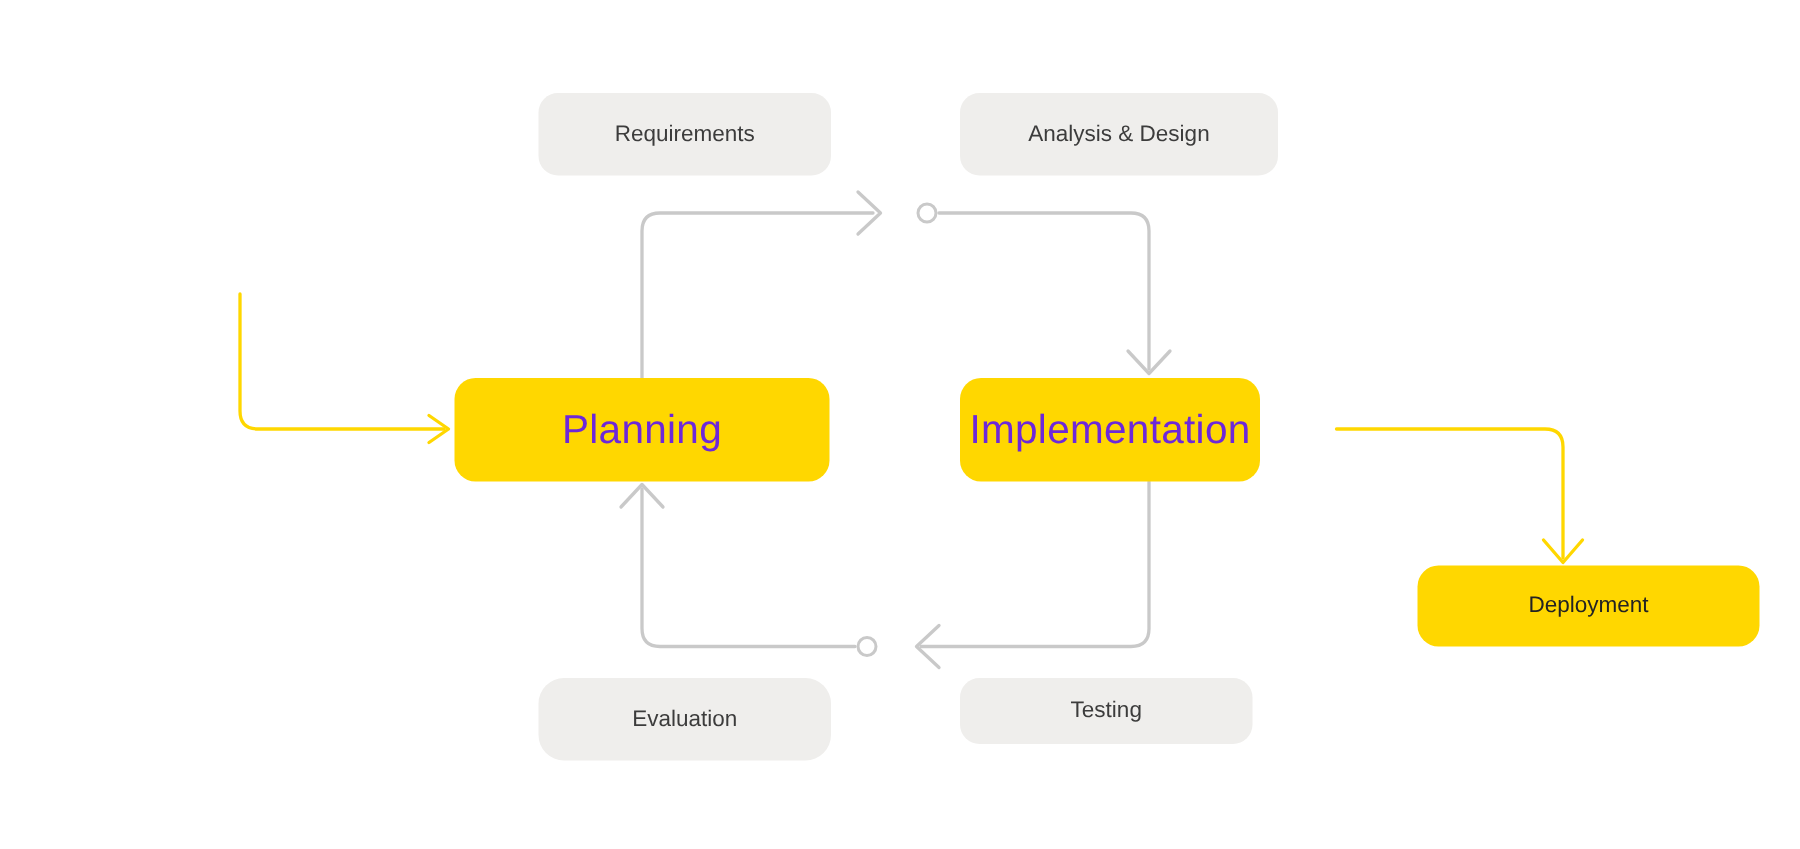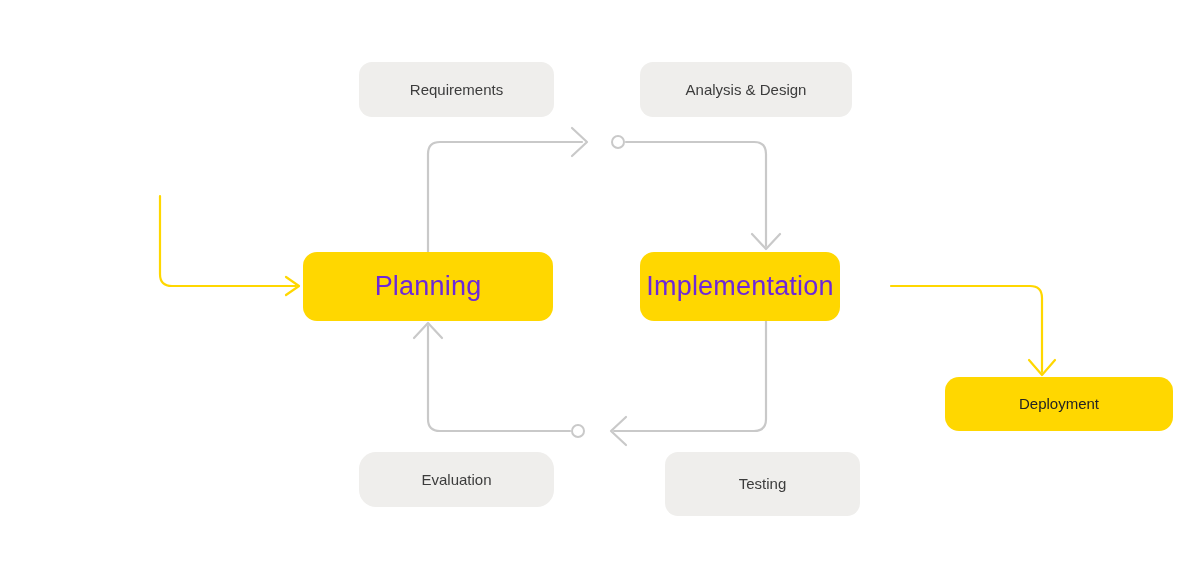--- a/index.html
+++ b/index.html
@@ -58,21 +58,21 @@
   }
 
   
   #node-initial-planning { left: 62px;  top: 142px; width: 195px; height: 54px; }
   #node-planning         { left: 303px; top: 252px; width: 250px; height: 69px; }
   #node-implementation   { left: 640px; top: 252px; width: 200px; height: 69px; }
   #node-deployment       { left: 945px; top: 377px; width: 228px; height: 54px; }
   #node-requirements     { left: 359px; top: 62px;  width: 195px; height: 55px; }
   #node-analysis-design  { left: 640px; top: 62px;  width: 212px; height: 55px; }
   #node-evaluation       { left: 359px; top: 452px; width: 195px; height: 55px; border-radius: 17px; }
-  #node-testing          { left: 640px; top: 452px; width: 195px; height: 64px; margin-left: 25px; }
+  #node-testing          { left: 640px; top: 452px; width: 195px; height: 44px; }
 </style>
 </head>
 <body>
 
 <div id="canvas">
 
   <svg id="edges" viewBox="0 0 1200 566" width="1200" height="566" xmlns="http://www.w3.org/2000/svg">
 
     <g>
       <path d="M160,196 L160,274 Q160,286 172,286 L296,286" fill="none" stroke="#FFD700" stroke-width="2.2" stroke-linecap="round"></path>

